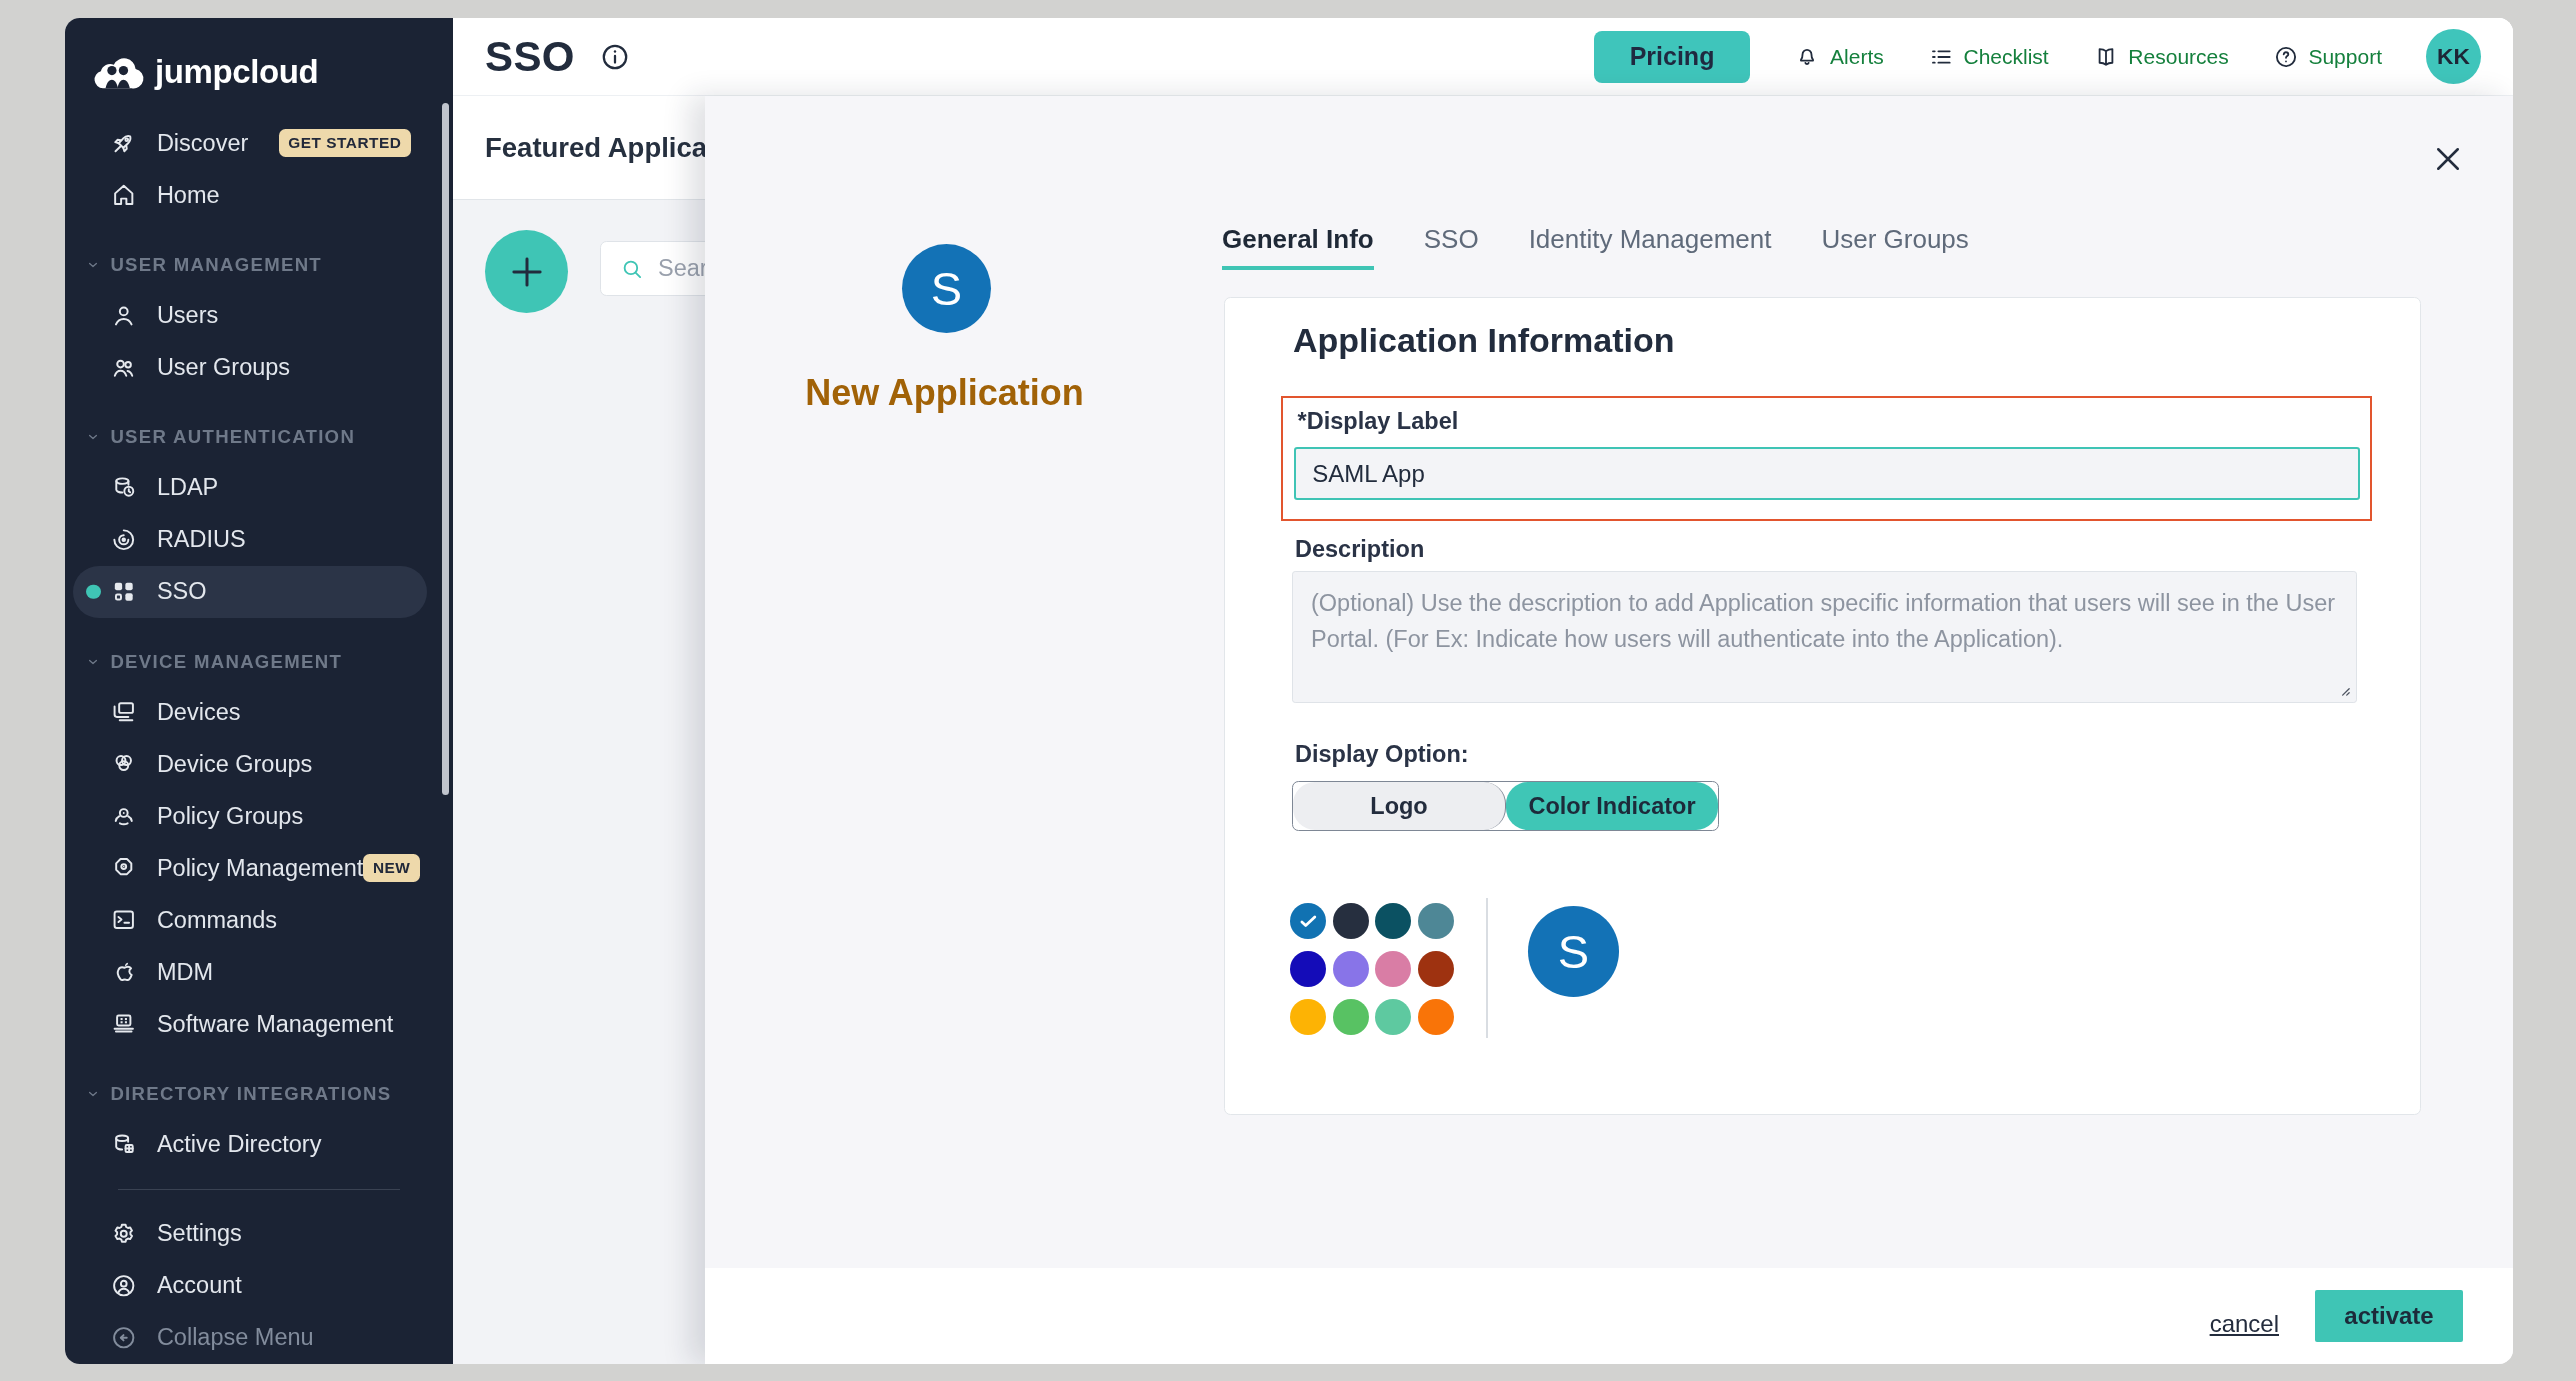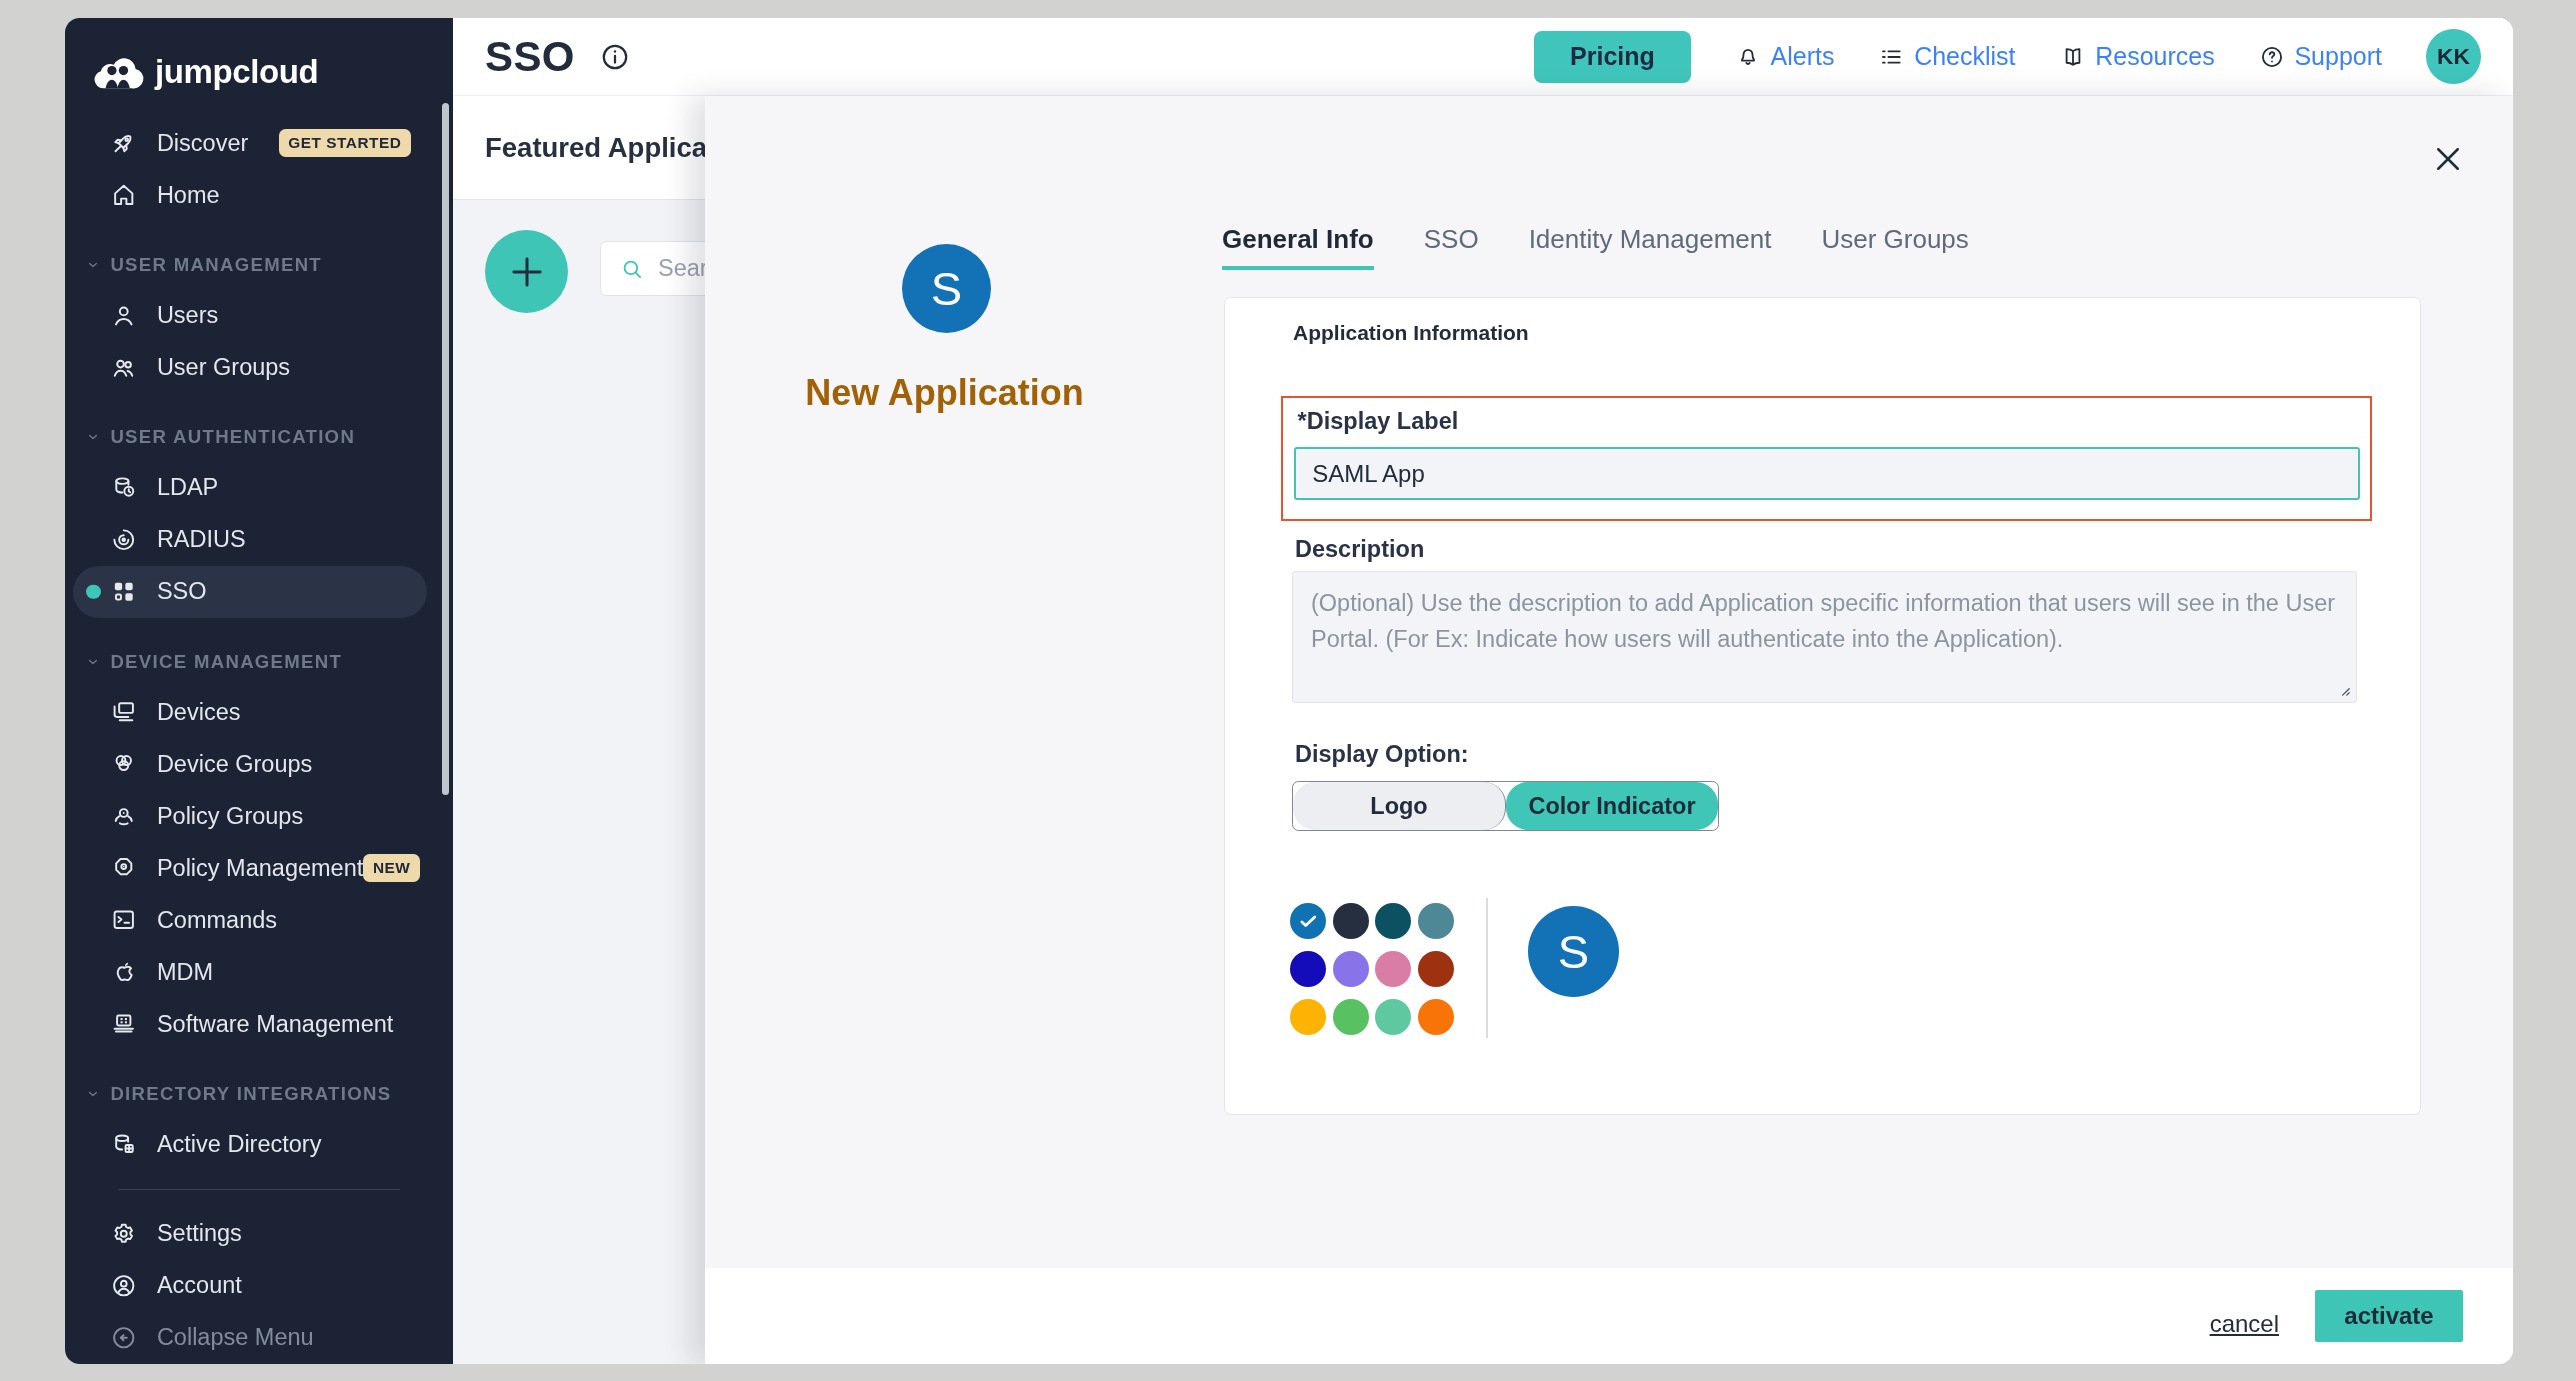--- a/index.html
+++ b/index.html
@@ -38,21 +38,21 @@
   
   .main { position:relative; flex:1; display:flex; flex-direction:column; min-width:0; background:#fff; }
   .app-header { height:78px; background:#fff; display:flex; align-items:center;
                 padding:0 32px 0 32px; border-bottom:0.8px solid #edf0f3; }
   .page-title { font-size:42px; font-weight:700; letter-spacing:0.4px; color:#222c3d; }
   .info-ic { width:32px; height:32px; margin-left:24px; color:#222c3d; display:flex; cursor:pointer; }
   .info-ic svg { width:32px; height:32px; }
   .header-actions { margin-left:auto; display:flex; align-items:center; gap:44px; }
   .pill-btn { height:52px; padding:0 36px; border:none; border-radius:8px; background:#3fc5bb;
               color:#1f2940; font-size:25px; font-weight:600; font-family:inherit; cursor:pointer; }
-  .hact { display:flex; align-items:center; gap:9.7px; font-size:25px; color:#3b82f6; cursor:pointer; }
+  .hact { display:flex; align-items:center; gap:9.7px; font-size:21px; color:#15803d; cursor:pointer; }
   .hact .ic { width:26px; height:26px; display:flex; color:#222c3d; }
   .hact .ic svg { width:26px; height:26px; }
   .avatar { width:55px; height:55px; border-radius:50%; background:#3fc5bb; color:#1d2636;
             font-size:22.7px; font-weight:700; display:flex; align-items:center; justify-content:center; cursor:pointer; }
 
   .featured-bar { height:104px; background:#fff; border-bottom:0.8px solid #e1e5e9;
                   box-shadow:0 1.6px 3.2px rgba(30,40,60,.05); display:flex; align-items:center;
                   padding-left:32px; }
   .featured-title { font-size:27.5px; font-weight:700; color:#26303f; white-space:nowrap; }
 
@@ -83,21 +83,21 @@
                 justify-content:center; }
   .app-name { position:absolute; left:37px; top:276px; width:405px; text-align:center;
               font-size:36px; font-weight:700; color:#a16207; }
 
   .tabs { position:absolute; left:517px; top:128px; display:flex; gap:50px; }
   .tab { font-size:26px; color:#5f6a7a; padding-bottom:11.3px; border-bottom:4.9px solid transparent; cursor:pointer; white-space:nowrap; }
   .tab.active { color:#1f2937; font-weight:700; border-bottom-color:#3fc5b5; }
 
   .card { position:absolute; left:519px; top:201px; width:1197px; height:818px;
           background:#fff; border:0.8px solid #e2e6ea; border-radius:6.5px; }
-  .card-h2 { position:absolute; left:68px; top:22.7px; font-size:21px; font-weight:700; color:#222c3d; }
+  .card-h2 { position:absolute; left:68px; top:22.7px; font-size:34px; font-weight:700; color:#222c3d; }
   .hl-group { position:absolute; left:56px; top:98px; width:1091px; height:125px;
               border:2.4px solid #e2552e; }
   .fld-label { font-size:23.5px; font-weight:600; color:#2a3346; }
   .hl-group .fld-label { position:absolute; left:14.6px; top:9.7px; }
   .text-input { position:absolute; left:11.3px; top:49px; width:1066px; height:53px;
                 background:#f3f4f7; border:2.4px solid #3fc4b5; border-radius:3.2px;
                 padding:0 16px; font-size:24px; color:#222c3d; font-family:inherit; outline:none; }
   .desc-label { position:absolute; left:70px; top:238px; }
   .desc-area { position:absolute; left:67px; top:273px; width:1065px; height:132px;
                background:#f3f4f7; border:0.8px solid #dfe3e8; border-radius:3.2px;

